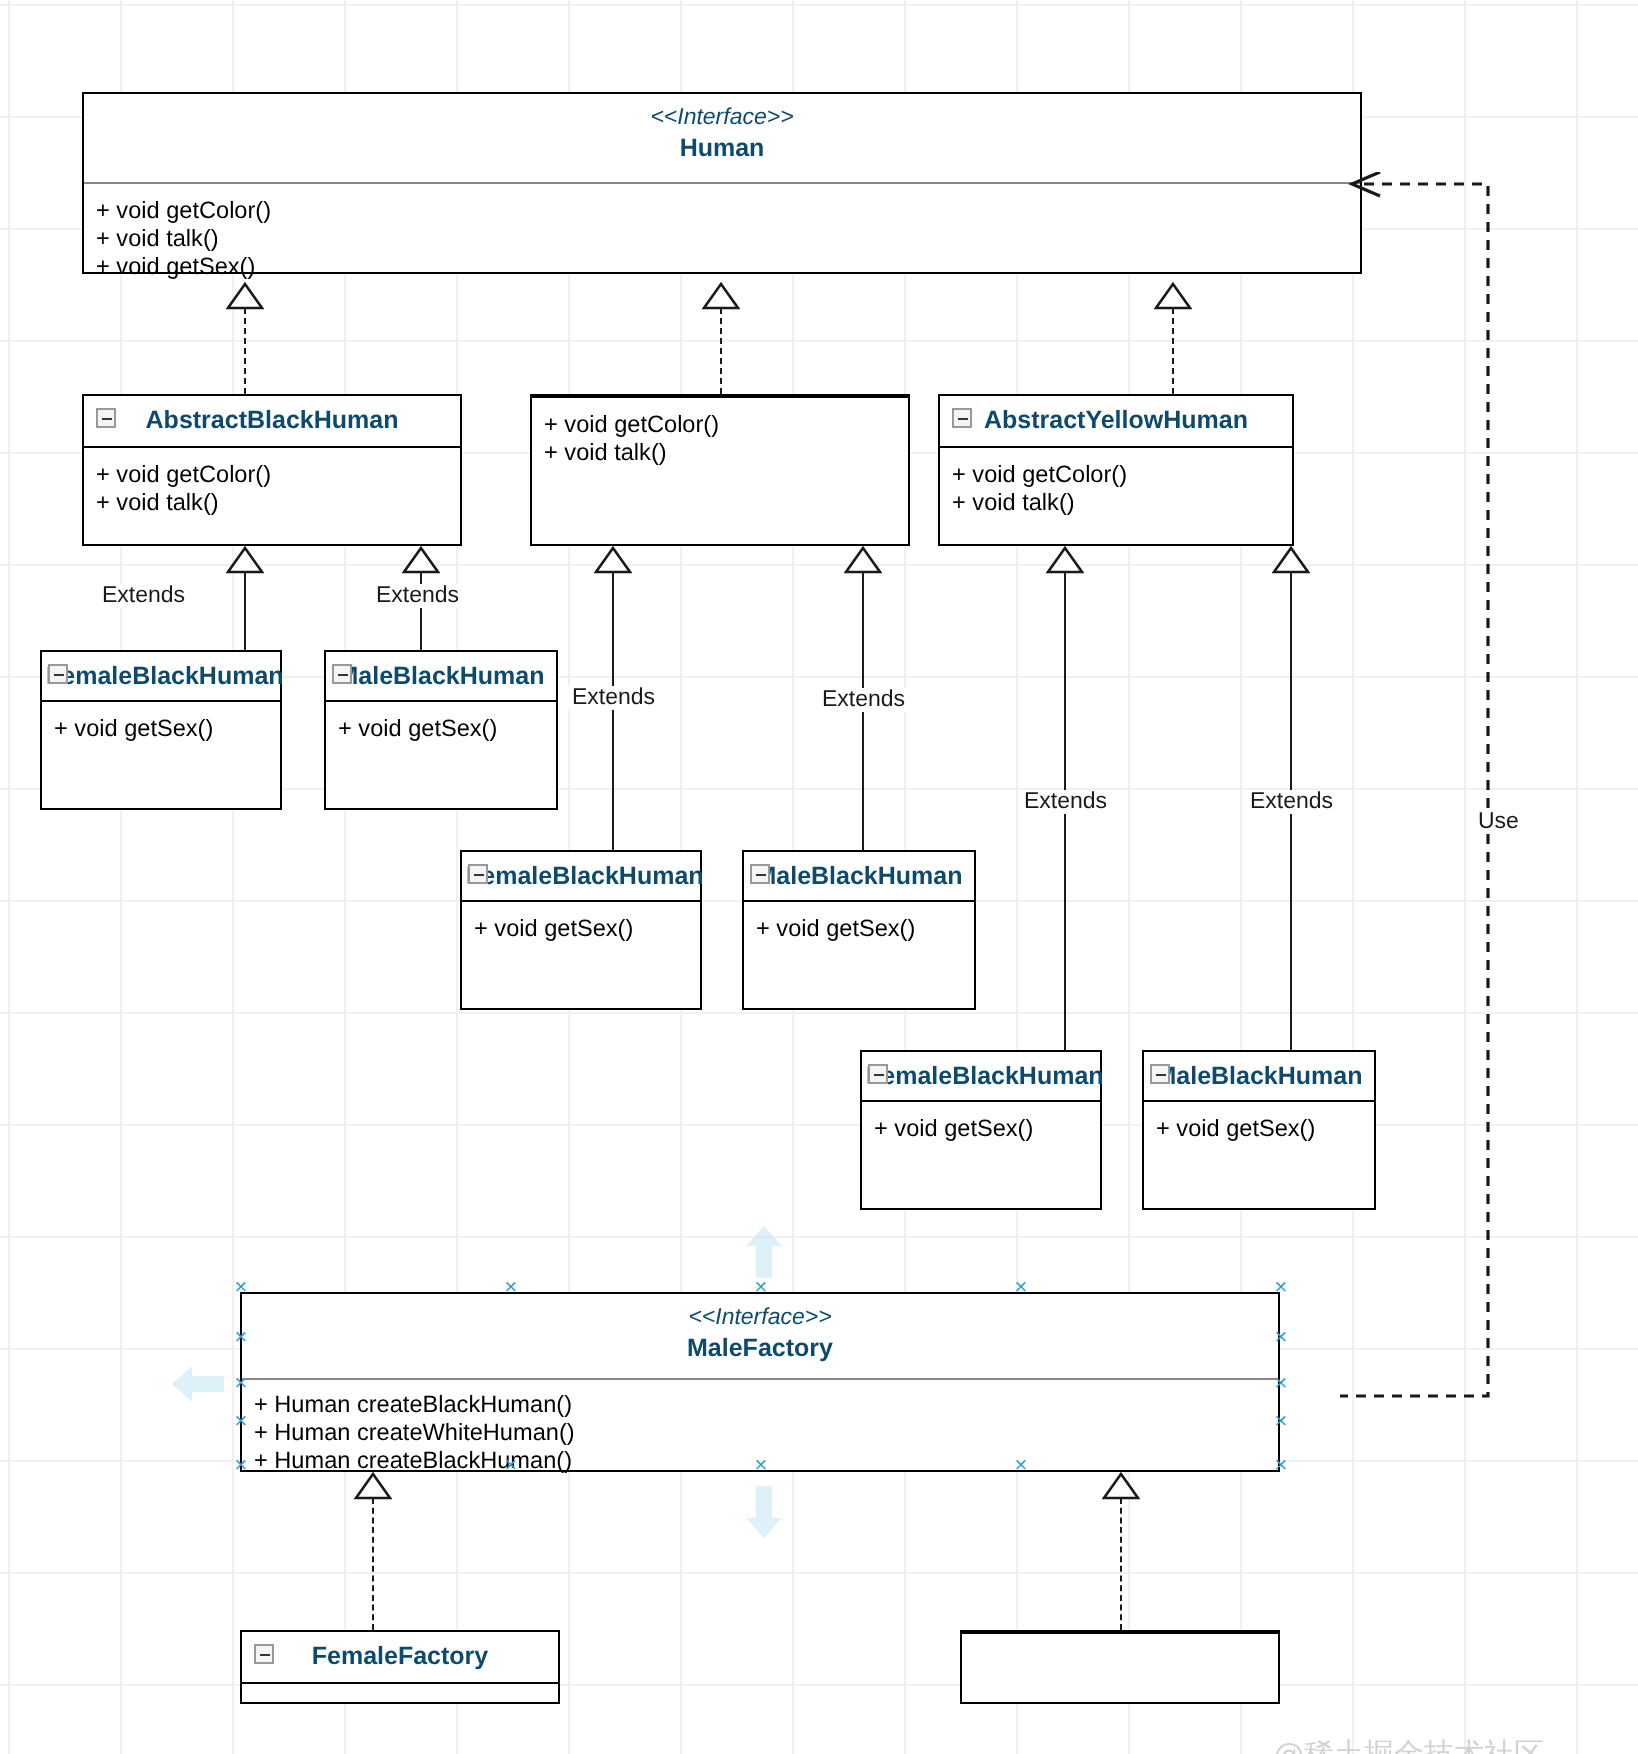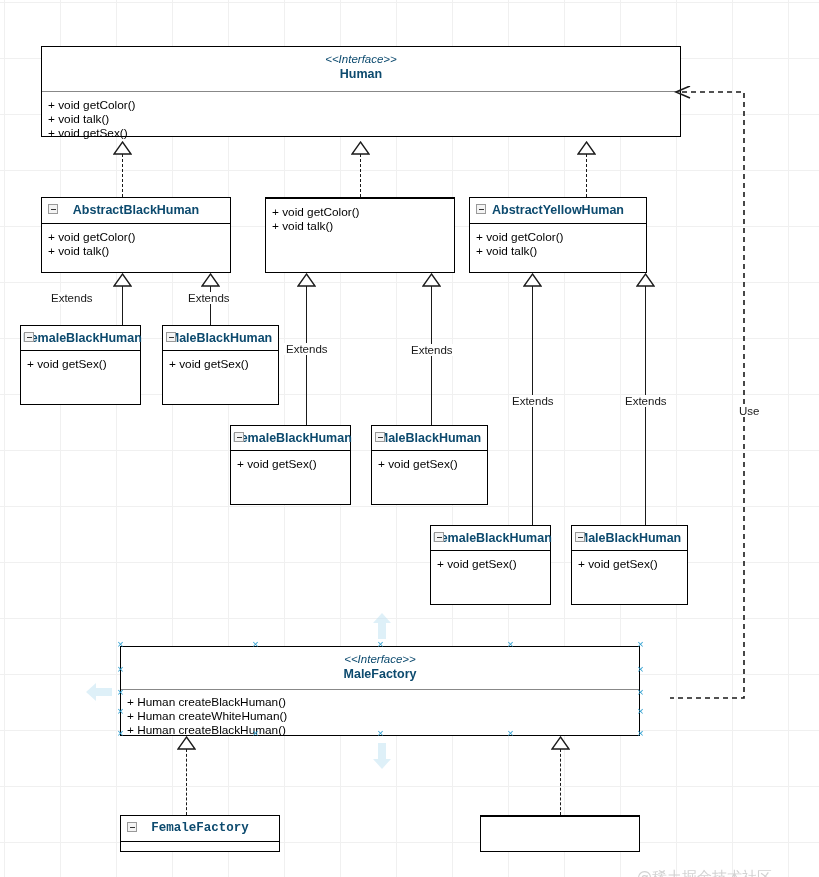--- a/index.html
+++ b/index.html
@@ -295,21 +295,21 @@
         <path d="M6 28 L6 12 L1 12 L10 2 L19 12 L14 12 L14 28 Z" fill="#bfe2f2"></path>
       </svg>
   </div>
   <div class="hint-arrow" style="left:372px; top:741px;">
     <svg width="20" height="30" viewBox="0 0 20 30">
         <path d="M6 2 L6 18 L1 18 L10 28 L19 18 L14 18 L14 2 Z" fill="#bfe2f2"></path>
       </svg>
   </div>
 
   <div class="uml" style="left:120px; top:815px; width:160px; height:37px;">
-    <div class="uml-head" style="height:25px;font-family:Liberation Mono, monospace;">
+    <div class="uml-head" style="height:25px;">
       <span class="collapse-icon"></span>
       <span>FemaleFactory</span>
     </div>
     <div class="uml-sep"></div>
     <div class="uml-body uml-body-empty"></div>
   </div>
 
   <div class="uml" style="left:480px; top:815px; width:160px; height:37px;">
     <div class="uml-sep"></div>
     <div class="uml-body uml-body-empty"></div>

